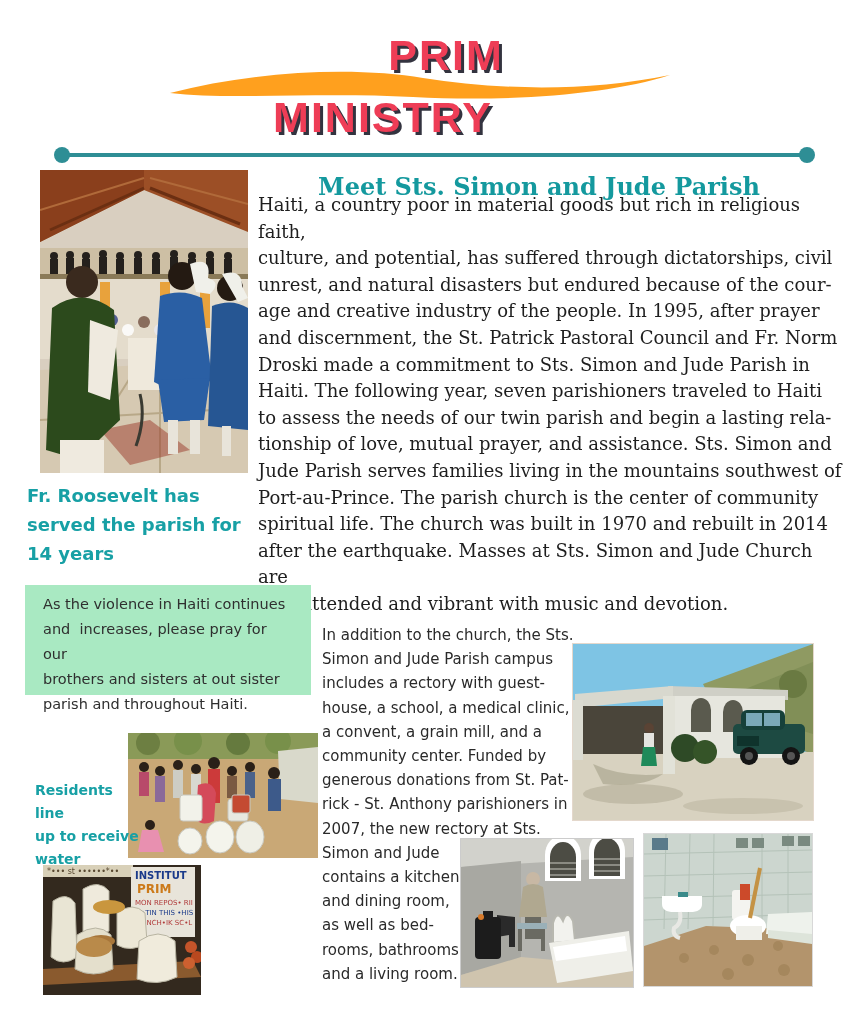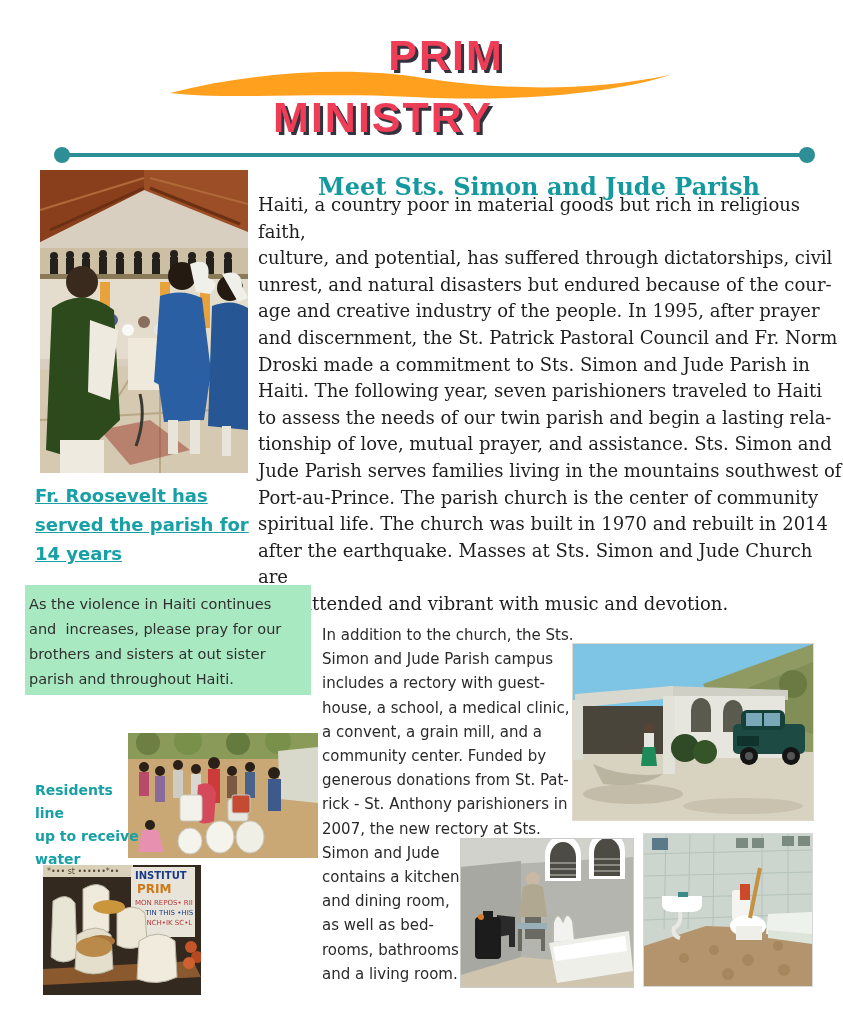--- a/index.html
+++ b/index.html
@@ -38,27 +38,27 @@
   .gothic-body{
     position:absolute;font-family:"DejaVu Sans",sans-serif;
     color:#2a2a2a;font-size:15px;line-height:24.2px;white-space:pre-wrap;
   }
   #body-rectory{left:322px;top:623px;width:262px;}
   
   .teal-caption{
     position:absolute;font-family:"DejaVu Sans",sans-serif;font-weight:bold;
     color:#17a0a5;white-space:pre-wrap;
   }
-  #caption-roosevelt{left:35px;top:481px;width:225px;font-size:18px;line-height:29px;text-decoration:underline;}
+  #caption-roosevelt{left:27px;top:481px;width:225px;font-size:18px;line-height:29px;}
   #caption-water{left:35px;top:779px;width:110px;font-size:14px;line-height:23px;}
   #caption-rice{left:196px;top:892px;width:130px;font-size:14px;line-height:23px;}
   
   #prayer-box{
     position:absolute;left:25px;top:585px;width:286px;height:110px;
-    background:#a9e9c2;box-sizing:border-box;padding:7px 4px;
+    background:#a9e9c2;box-sizing:border-box;padding:7px 18px;
     font-family:"DejaVu Sans",sans-serif;font-size:14.5px;line-height:25px;
     color:#2f2f2f;white-space:pre-wrap;
   }
   
   .photo{position:absolute;overflow:hidden;}
   .photo svg{display:block;}
   #photo-church{left:40px;top:170px;width:208px;height:303px;}
   #photo-rectory{left:572px;top:643px;width:240px;height:176px;border:1px solid #e4d8cc;}
   #photo-water{left:128px;top:733px;width:190px;height:125px;}
   #photo-rice{left:27px;top:865px;width:158px;height:130px;padding-left:16px;}

